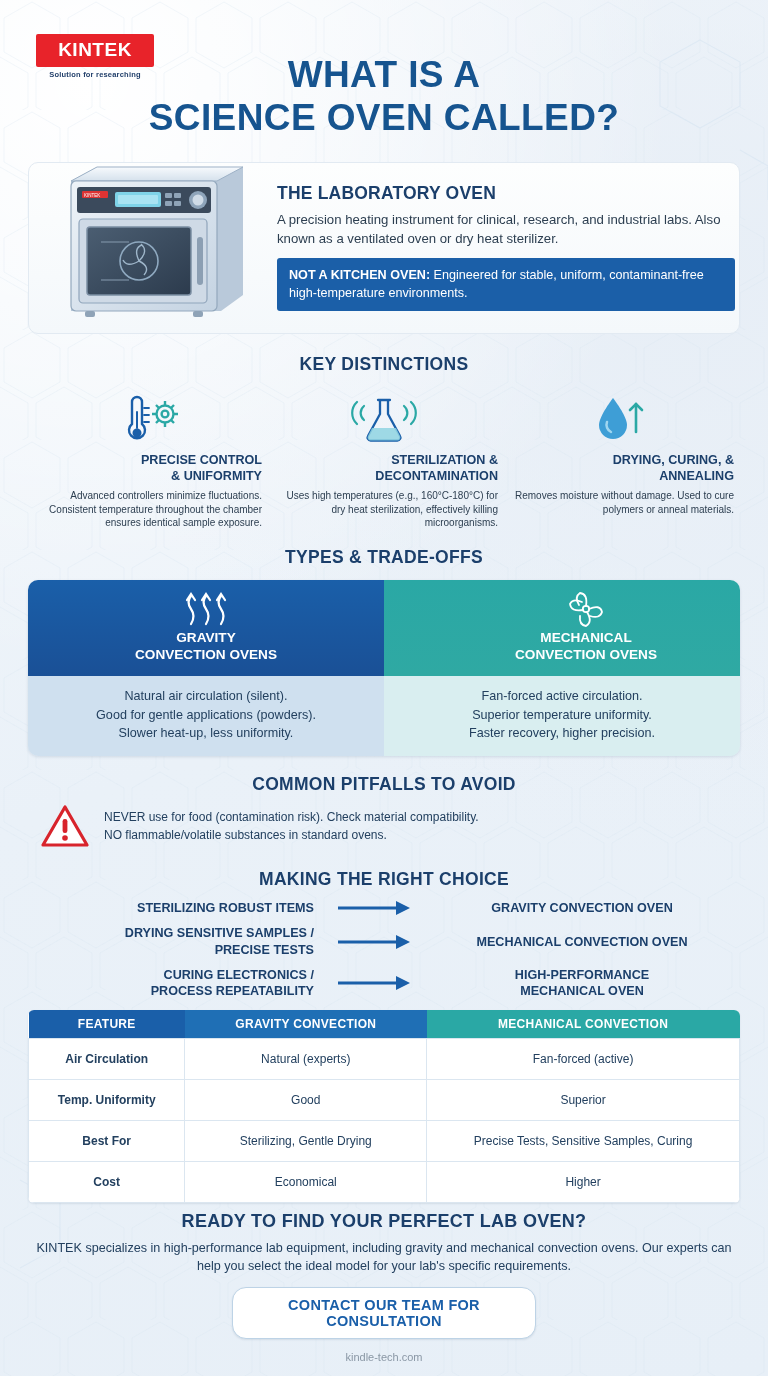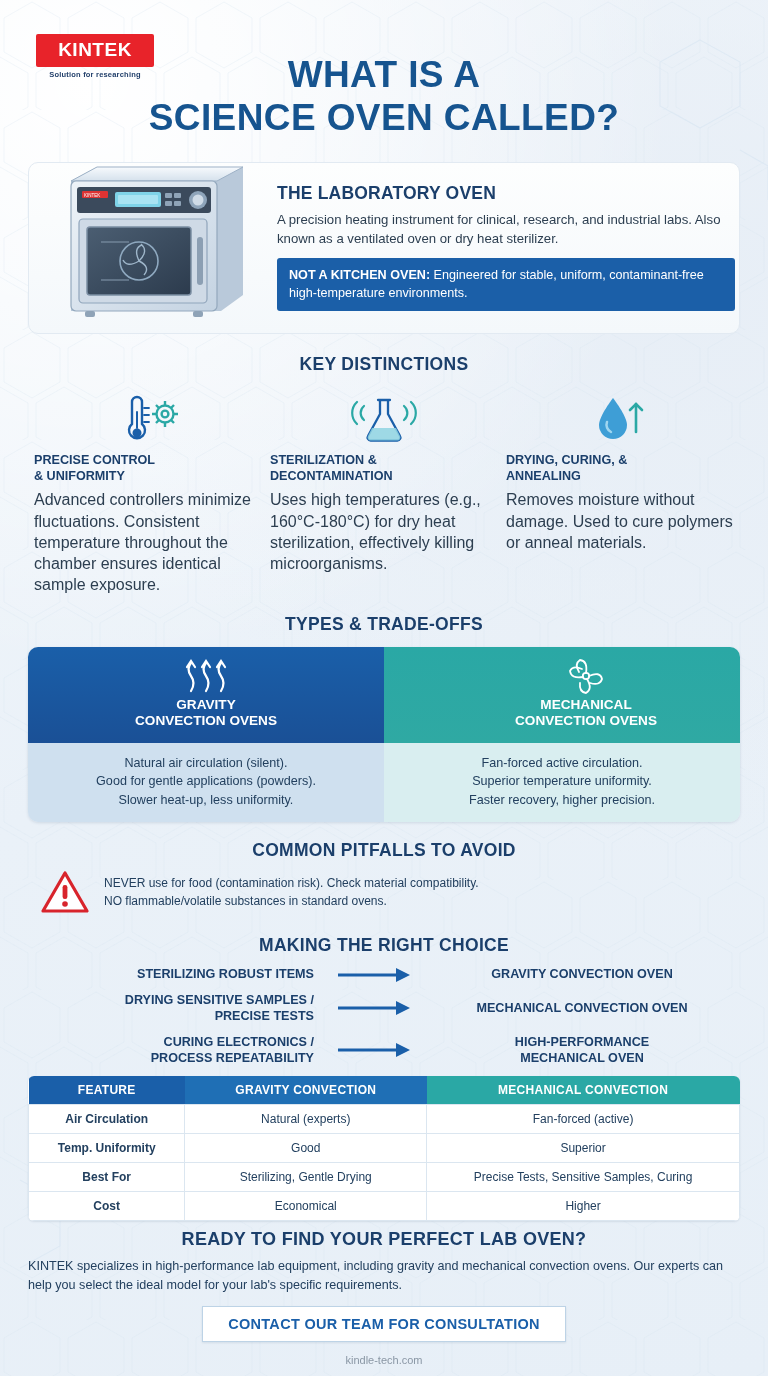--- a/index.html
+++ b/index.html
@@ -113,32 +113,32 @@
   .sec-h {
     text-align: center;
     color: #1b3f6b;
     font-size: 17.5px;
     font-weight: bold;
     letter-spacing: .3px;
   }
 
   
   .kd { margin-top: 14px; display: flex; gap: 8px; padding: 0 6px; }
-  .kd-col { flex: 1; text-align: left; }
+  .kd-col { flex: 1; text-align: right; }
   .kd-icon { height: 62px; display: flex; align-items: center; justify-content: center; }
   .kd-title {
     color: #1b3f6b;
     font-size: 12.6px;
     font-weight: bold;
     line-height: 1.25;
     margin-top: 2px;
   }
   .kd-desc {
     color: #2c3e50;
-    font-size: 16px;
+    font-size: 10px;
     line-height: 1.33;
     margin-top: 5px;
   }
 
   
   .types {
     margin-top: 12px;
     display: flex;
     border-radius: 10px;
     overflow: hidden;
@@ -224,41 +224,41 @@
     padding: 7px 4px;
     text-align: center;
   }
   th.c0 { background: #1a5fa9; width: 22%; }
   th.c1 { background: #1f6fb5; width: 34%; }
   th.c2 { background: #2aa8a5; width: 44%; }
   td {
     font-size: 12px;
     color: #23405f;
     text-align: center;
-    padding: 7px 6px;
+    padding: 13px 6px;
     border: 1px solid #dbe6f0;
   }
   td.feat { font-weight: bold; }
 
   
   .cta-h { margin-top: 8px; font-size: 18px; }
   .cta-desc {
-    text-align: left;
+    text-align: center;
     color: #23405f;
     font-size: 12.6px;
     line-height: 1.45;
     margin-top: 7px;
   }
   .cta-btn {
     display: block;
     margin: 12px auto 0;
-    width: 364px;
+    width: 304px;
     background: #fff;
     border: 1px solid #bdd3e6;
-    border-radius: 0;
+    border-radius: 14px;
     color: #1a5fa9;
     font-size: 14.5px;
     font-weight: bold;
     letter-spacing: .3px;
     text-align: center;
     padding: 9px 6px;
     box-shadow: 0 1px 2px rgba(20,50,90,.10);
     cursor: pointer;
   }
   .footer {

